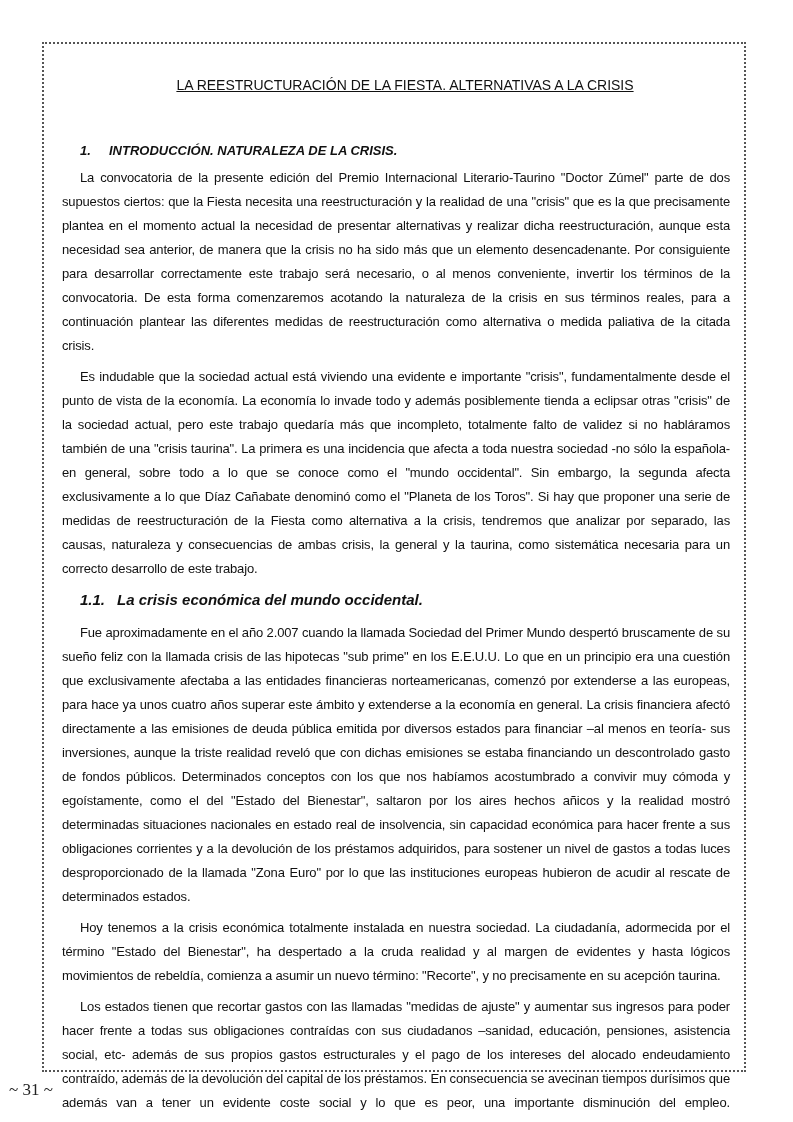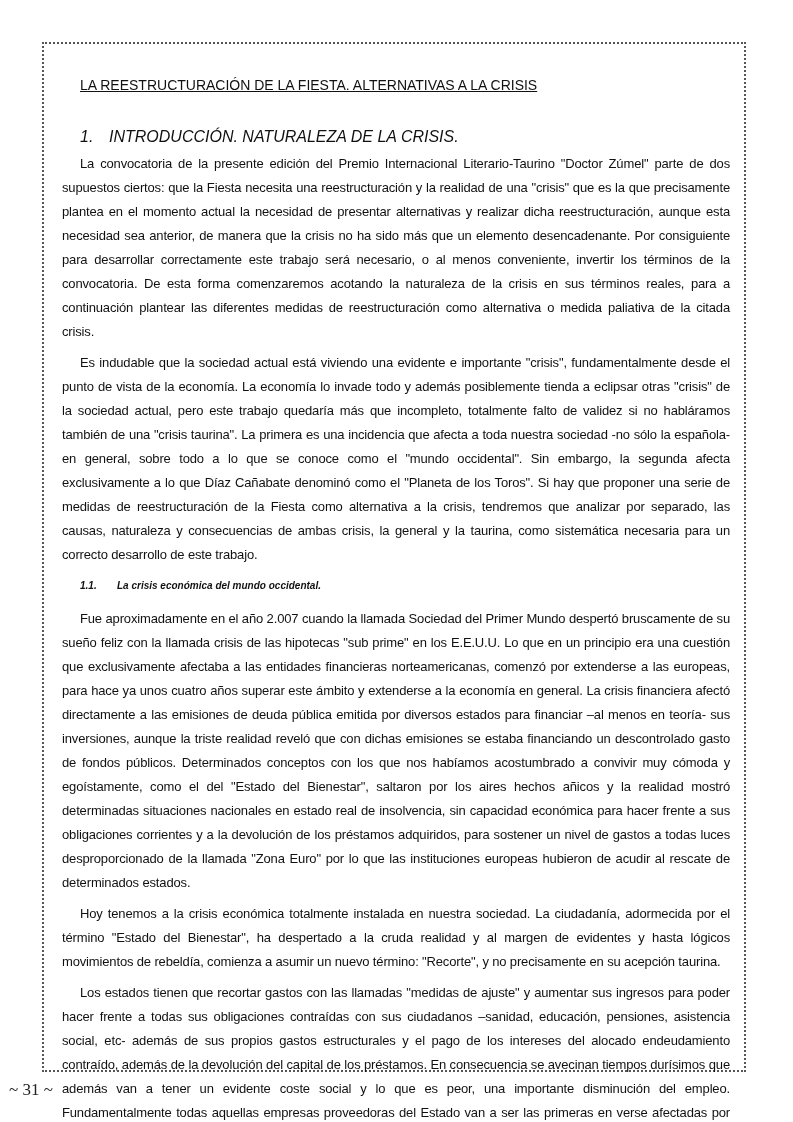--- a/index.html
+++ b/index.html
@@ -24,41 +24,42 @@
       border: 2px dotted #555;
       box-sizing: border-box;
     }
     .content {
       position: absolute;
       left: 62px;
       top: 76px;
       width: 668px;
     }
     .doc-title {
+      text-align: center;
       font-size: 14px;
       font-weight: normal;
       text-decoration: underline;
       margin: 0;
       padding-left: 18px;
       letter-spacing: 0;
       line-height: 18px;
     }
     .section-heading {
-      font-size: 16px;
+      font-size: 13px;
       font-style: italic;
-      font-weight: normal;
-      margin: 34px 0 6px 18px;
+      font-weight: bold;
+      margin: 48px 0 6px 18px;
       line-height: 18px;
     }
     .section-heading .num {
       display: inline-block;
       width: 29px;
     }
     .subsection-heading {
-      font-size: 10px;
+      font-size: 15px;
       font-style: italic;
       font-weight: bold;
       margin: 10px 0 12px 18px;
       line-height: 18px;
     }
     .subsection-heading .num {
       display: inline-block;
       width: 37px;
     }
     p.body-para {

